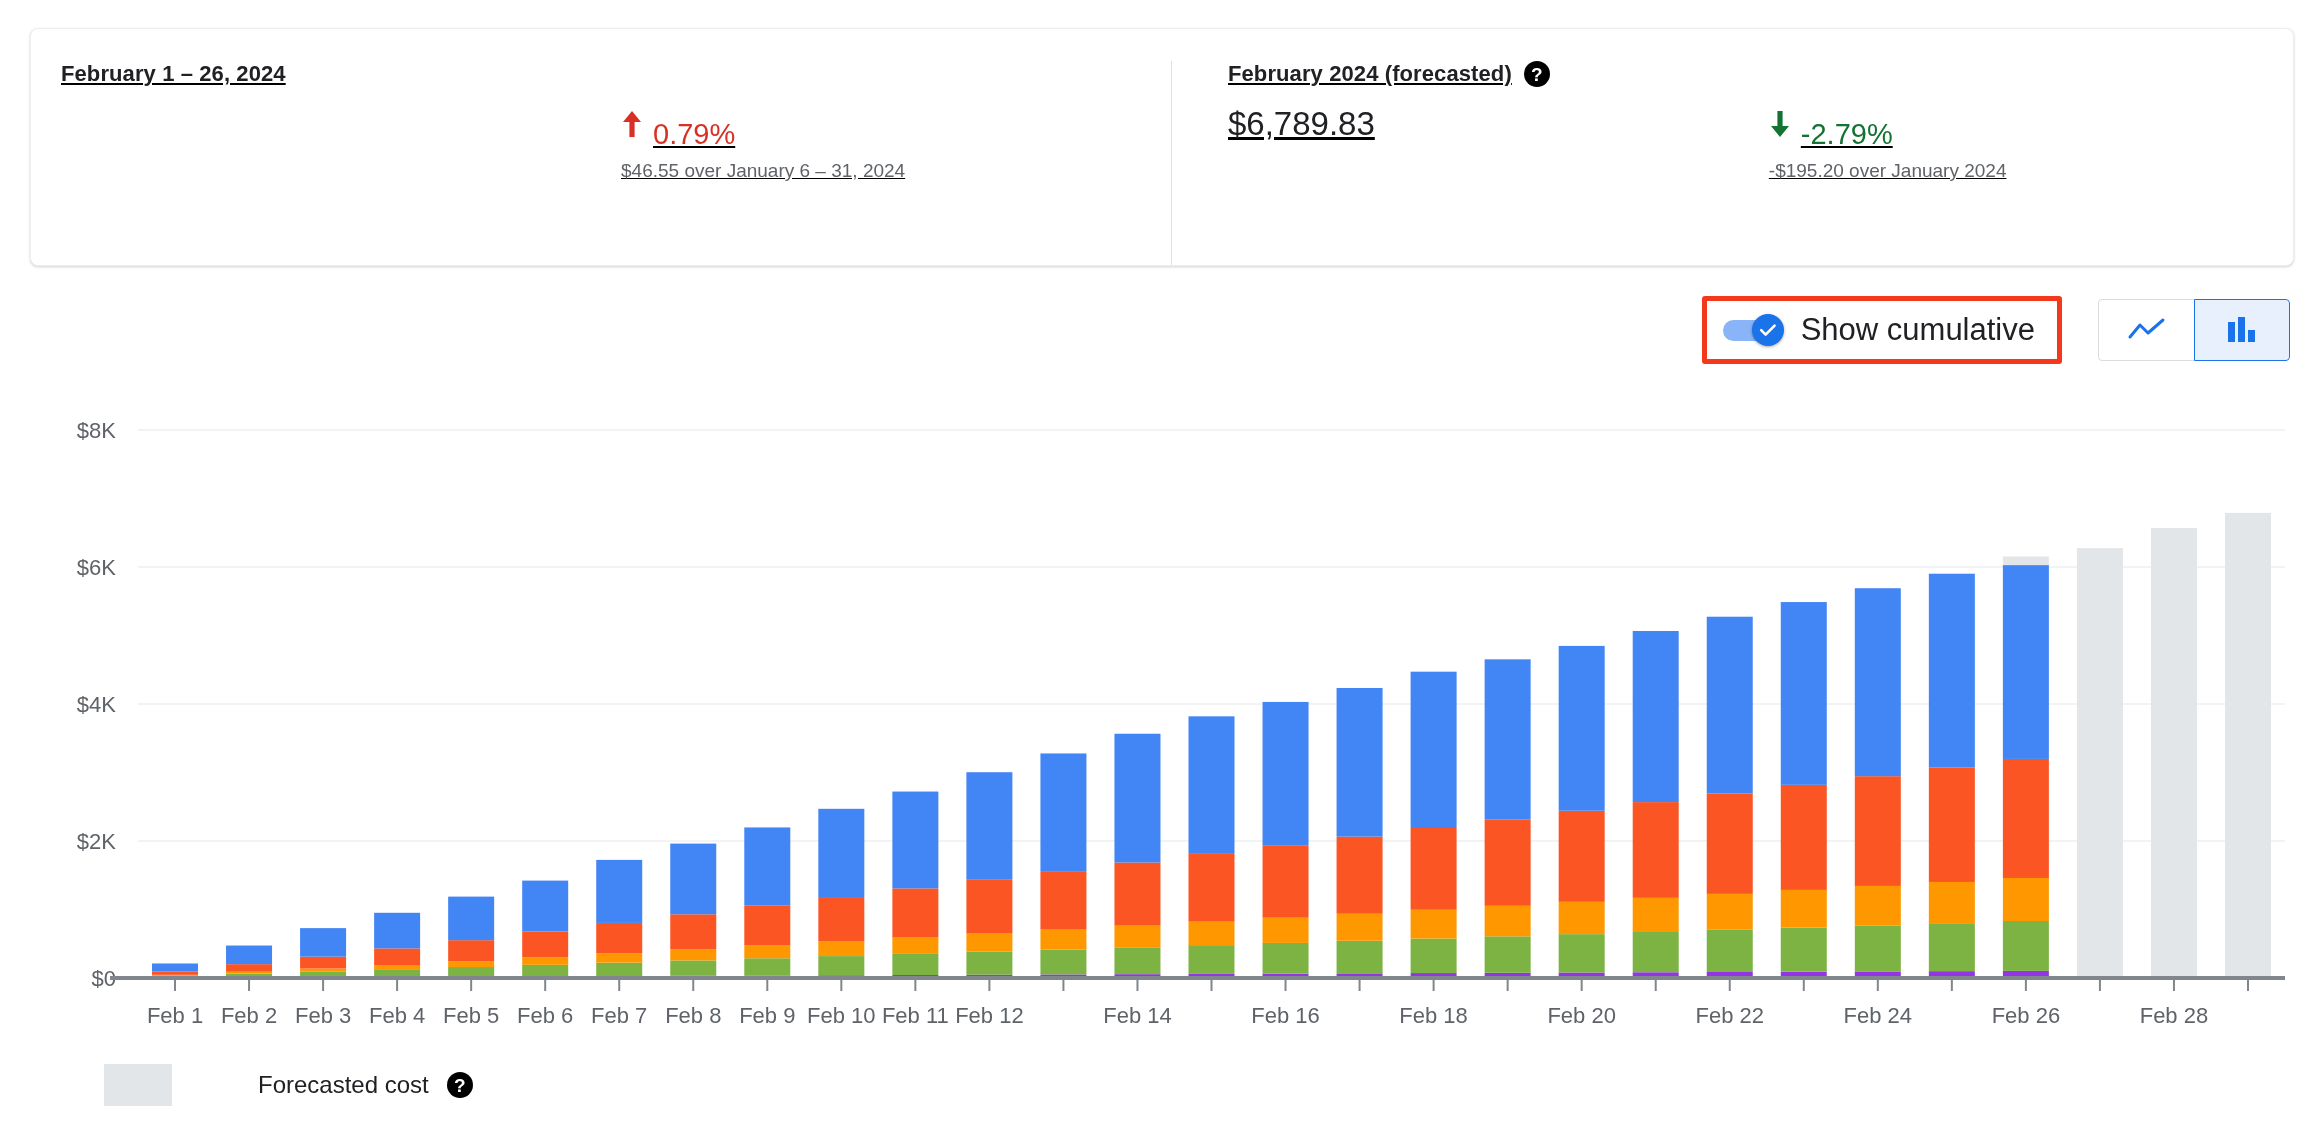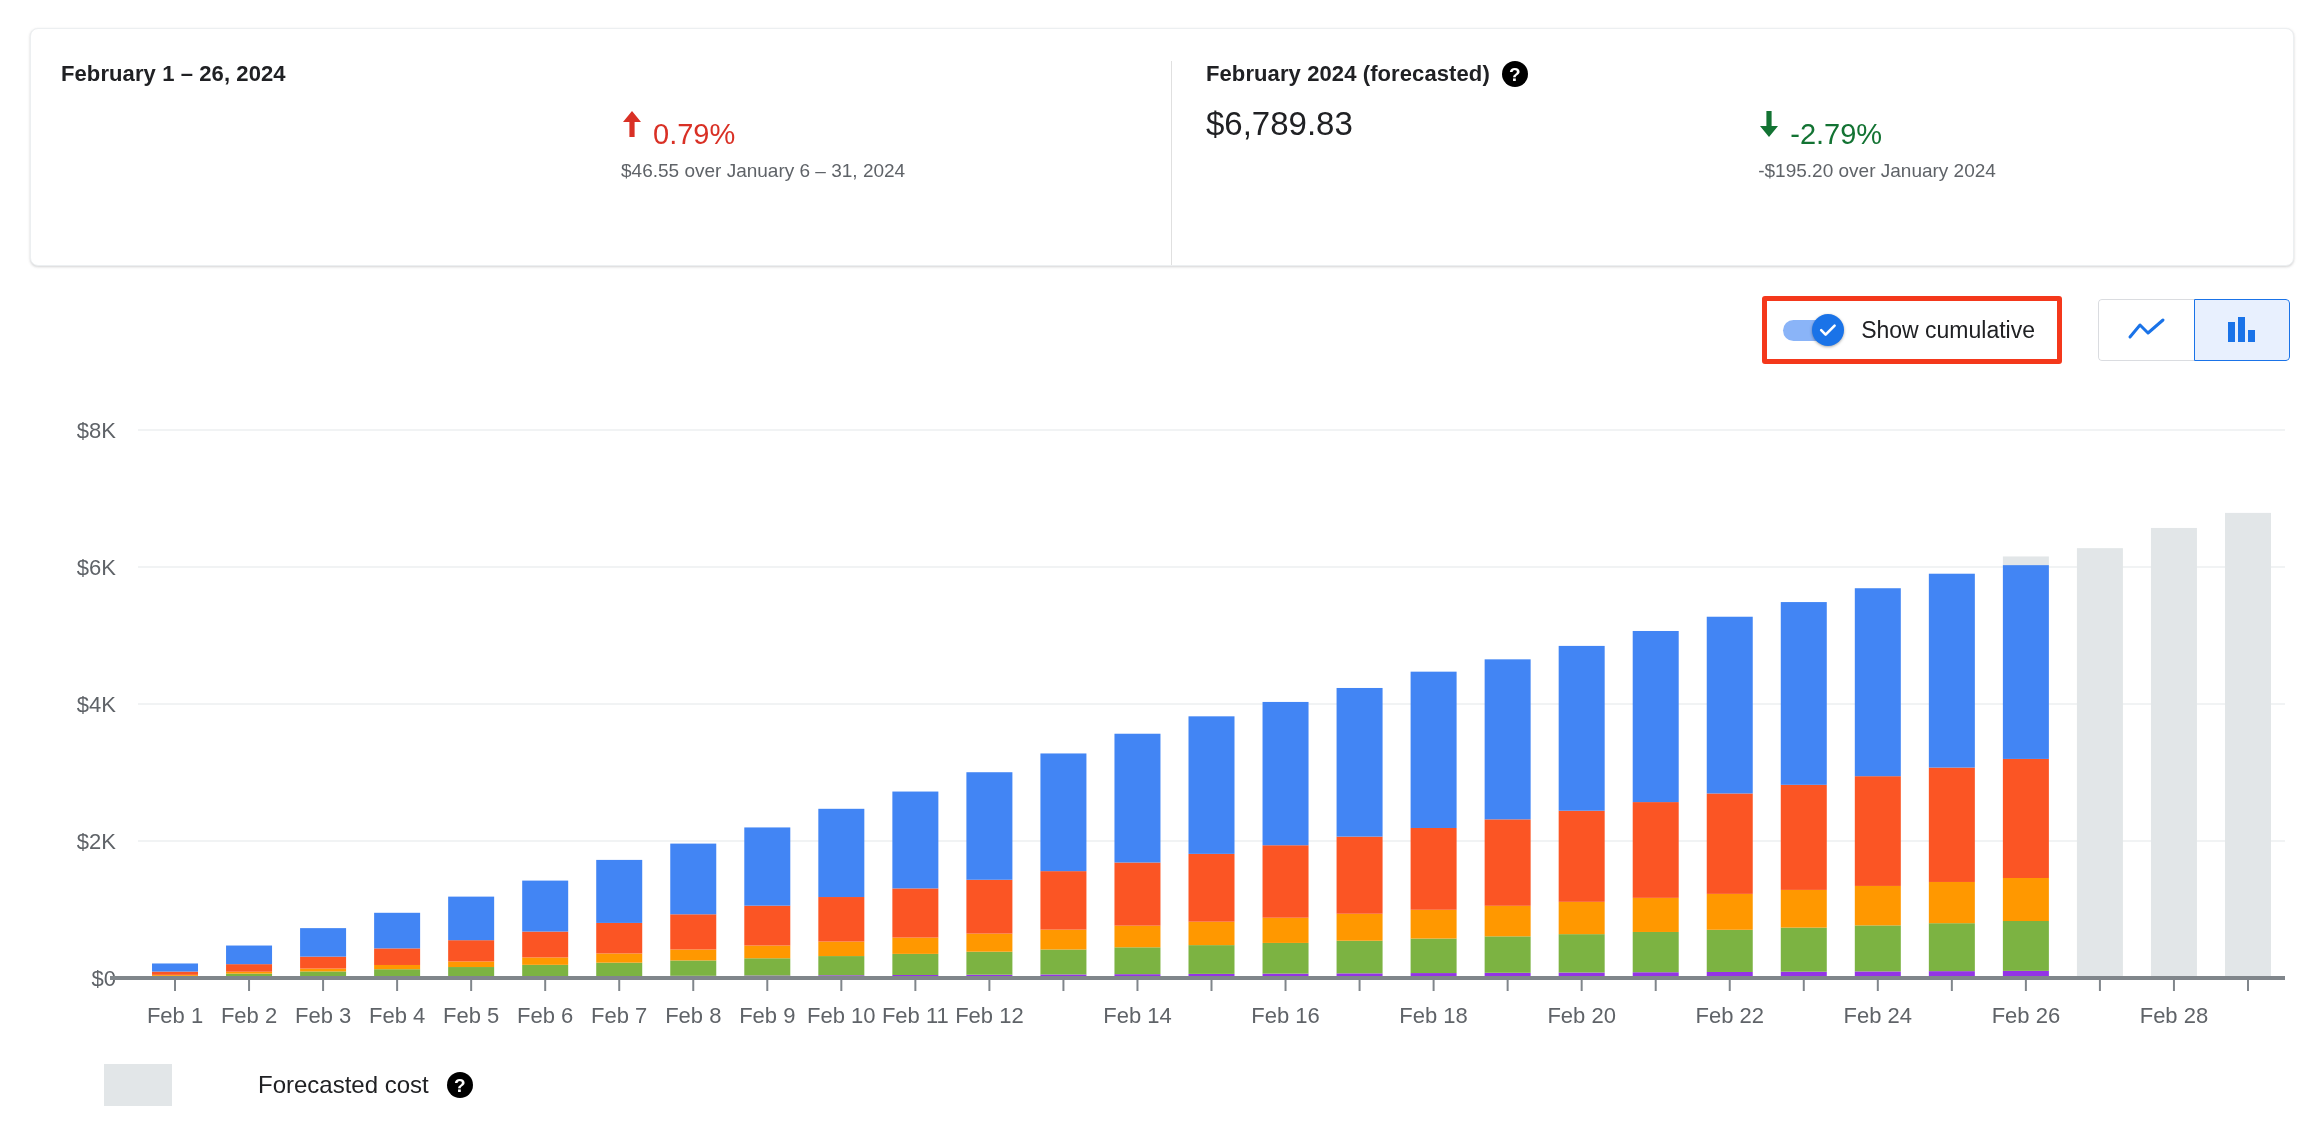--- a/index.html
+++ b/index.html
@@ -21,33 +21,34 @@
     position: absolute;
     left: 30px;
     top: 28px;
     width: 2264px;
     height: 238px;
     background: #ffffff;
     border: 1px solid #eceff1;
     border-radius: 8px;
     box-shadow: 0 1px 3px rgba(60,64,67,.16), 0 1px 2px rgba(60,64,67,.08);
     box-sizing: border-box;
+    text-decoration: underline;
   }
   .summary-inner {
     display: flex;
     padding: 32px 0 0 0;
     height: 100%;
     box-sizing: border-box;
   }
   .summary-col {
     display: flex;
     flex: 0 0 auto;
   }
   .col-left  { width: 1140px; padding-left: 30px; box-sizing: border-box; }
-  .col-right { width: 1100px; padding-left: 34px; box-sizing: border-box;
+  .col-right { width: 1100px; padding-left: 56px; box-sizing: border-box;
                border-left: 1px solid #e0e0e0; }
 
   .block-primary { width: 560px; }
   .block-delta   { width: 520px; }
 
   .sum-title {
     font-size: 22px;
     font-weight: bold;
     color: #202124;
     letter-spacing: .1px;
@@ -144,21 +145,21 @@
     left: 29px; top: -3px;
     width: 32px; height: 32px;
     border-radius: 50%;
     background: #1a73e8;
     box-shadow: 0 1px 3px rgba(0,0,0,.35);
     display: flex;
     align-items: center;
     justify-content: center;
   }
   .toggle-label {
-    font-size: 23px;
+    font-size: 31px;
     color: #202124;
     white-space: nowrap;
   }
 
   .chart-type-group {
     display: flex;
     height: 62px;
     border-radius: 4px;
     overflow: hidden;
   }

